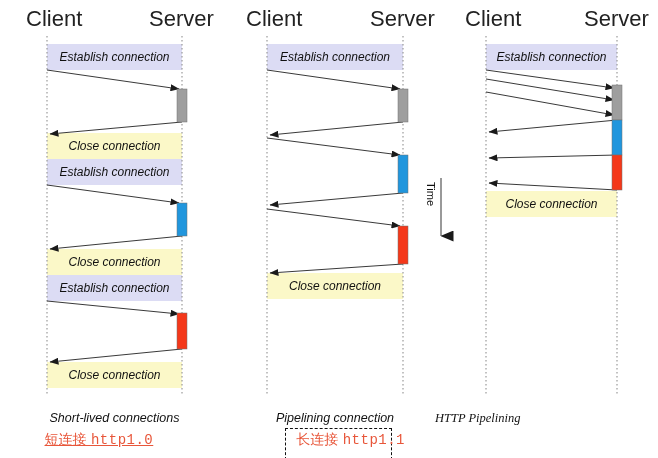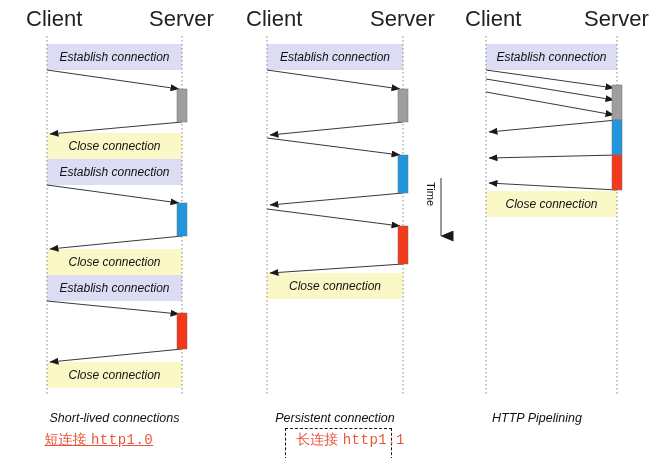--- a/index.html
+++ b/index.html
@@ -108,23 +108,23 @@
       <div class="bandlabel" style="left: 47px; top: 255px; width: 135px;">Close connection</div>
       <div class="bandlabel" style="left: 47px; top: 281px; width: 135px;">Establish connection</div>
       <div class="bandlabel" style="left: 47px; top: 368px; width: 135px;">Close connection</div>
       <div class="caption" style="left: 24.5px; top: 411px; width: 180px; text-align: center;">Short-lived connections</div>
       <div class="sub" style="left: 44.5px; top: 431px; width: 140px; text-align: left; text-decoration: underline;"><span class="cjk">短连接 </span><span class="mono">http1.0</span></div>
       <div class="hdr" style="left: 246px; top: 6px;">Client</div>
       <div class="hdr" style="left: 370px; top: 6px;">Server</div>
       <div class="bandlabel" style="left: 267px; top: 50px; width: 136px;">Establish connection</div>
       <div class="bandlabel" style="left: 267px; top: 279px; width: 136px;">Close connection</div>
       <div class="timelabel" style="left: 437px; top: 182px;">Time</div>
-      <div class="caption" style="left: 245px; top: 411px; width: 180px; text-align: center;">Persistent connection</div>
+      <div class="caption" style="left: 245px; top: 411px; width: 180px; text-align: center;">Pipelining connection</div>
       <div class="selbox" style="left: 285px; top: 428px; width: 105px; height: 30px;"></div>
       <div class="sub" style="left: 265px; top: 431px; width: 140px; text-align: right;"><span class="cjk">长连接 </span><span class="mono">http1.1</span></div>
       <div class="hdr" style="left: 465px; top: 6px;">Client</div>
       <div class="hdr" style="left: 584px; top: 6px;">Server</div>
       <div class="bandlabel" style="left: 486px; top: 50px; width: 131px;">Establish connection</div>
       <div class="bandlabel" style="left: 486px; top: 197px; width: 131px;">Close connection</div>
-      <div class="caption" style="left: 447px; top: 411px; width: 180px; text-align: center;">HTTP Pipelining</div>
+      <div class="caption" style="left: 435px; top: 411px; width: 180px;  font-family: Liberation Serif, serif;">HTTP Pipelining</div>
       <div class="sub" style="left: 481.5px; top: 431px; width: 140px; text-align: right; margin-top: 43px;"><span class="mono">http2.0</span></div>
     </div>
 </div>
 
 </body></html>

